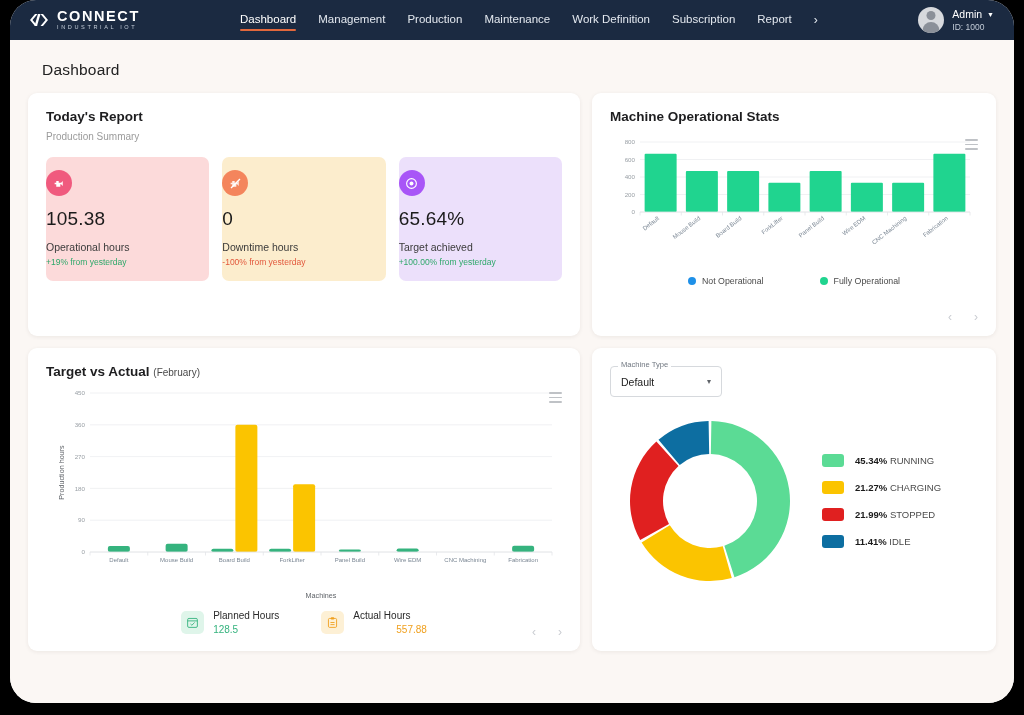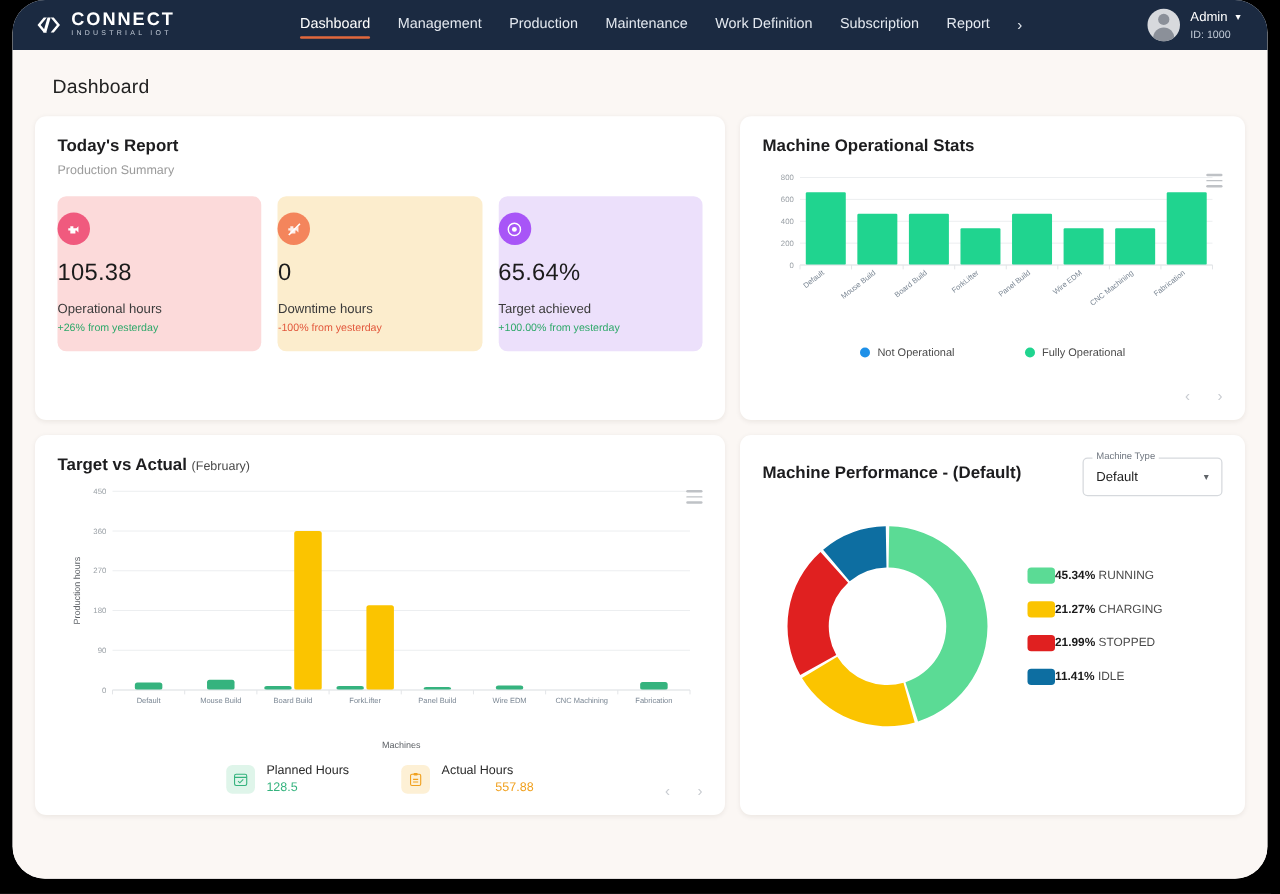--- a/index.html
+++ b/index.html
@@ -168,21 +168,21 @@
     padding: 0 10px; font-size: 10.5px; color: #222; cursor: pointer; background: #fff;
   }
   .select-legend {
     position: absolute; top: -6px; left: 8px; background: #fff;
     padding: 0 3px; font-size: 7.6px; color: #707780;
   }
   .sel-caret { color: #5f6368; font-size: 8px; }
 
   .donut-area { display: flex; align-items: center; gap: 26px; margin-top: 18px; padding-left: 14px; }
   .donut-legend { display: flex; flex-direction: column; gap: 14px; }
-  .dl-item { display: flex; align-items: center; gap: 0; }
+  .dl-item { display: flex; align-items: center; gap: 11px; }
   .dl-swatch { width: 22px; height: 13px; border-radius: 3px; }
   .dl-text { font-size: 9.5px; color: #4a4a4a; }
   .dl-text b { color: #1b1b1b; font-weight: bold; }
 </style>
 </head>
 <body>
 
 <div class="device">
 
   <div class="topnav">
@@ -236,21 +236,21 @@
           <div class="stats">
 
             <div class="tile pink">
               <div class="tile-icon ic-pink">
                 <svg width="13" height="13" viewBox="0 0 16 16">
                   <path d="M2 7 h2 V5 h3 v2 h3 l2-2 v6 l-2-2 h-1 v3 H4 v-3 H2 Z" fill="#ffffff"></path>
                 </svg>
               </div>
               <div class="tile-value">105.38</div>
               <div class="tile-label">Operational hours</div>
-              <div class="tile-delta up">+26% from yesterday</div>
+              <div class="tile-delta up">+19% from yesterday</div>
             </div>
 
             <div class="tile cream">
               <div class="tile-icon ic-orange">
                 <svg width="13" height="13" viewBox="0 0 16 16">
                   <path d="M2 7 h2 V5 h3 v2 h3 l2-2 v6 l-2-2 h-1 v3 H4 v-3 H2 Z" fill="#ffffff" opacity=".85"></path>
                   <line x1="2.5" y1="13.5" x2="13.5" y2="2.5" stroke="#ffffff" stroke-width="1.6"></line>
                 </svg>
               </div>
               <div class="tile-value">0</div>
@@ -427,21 +427,20 @@
         </div>
         <div class="pager">
           <span>‹</span>
           <span>›</span>
         </div>
       </div>
 
       <div class="card">
         <div class="card-pad">
           <div class="mp-head">
-            <div class="card-title" style="margin-top:6px">Machine Performance - (Default)</div>
             <div class="select-wrap">
               <div class="select-legend">Machine Type</div>
               <div class="select-box">
                 <span>Default</span>
                 <span class="sel-caret">▾</span>
               </div>
             </div>
           </div>
 
           <div class="donut-area">

